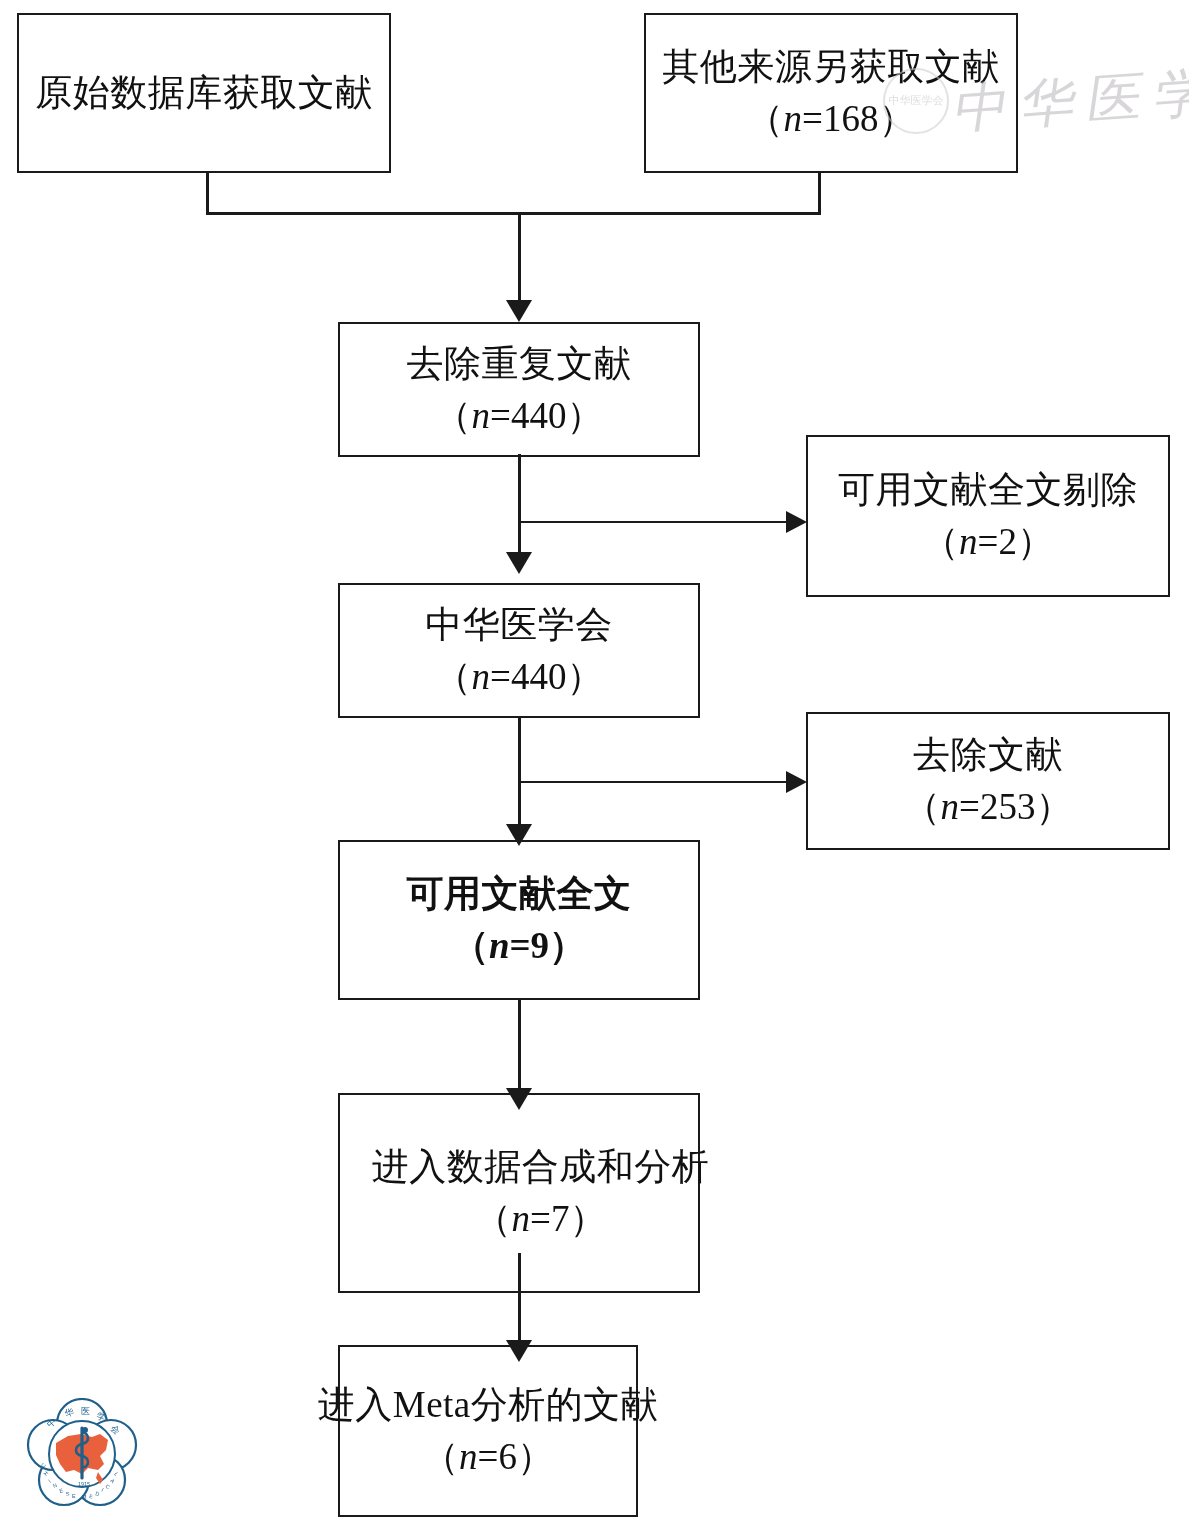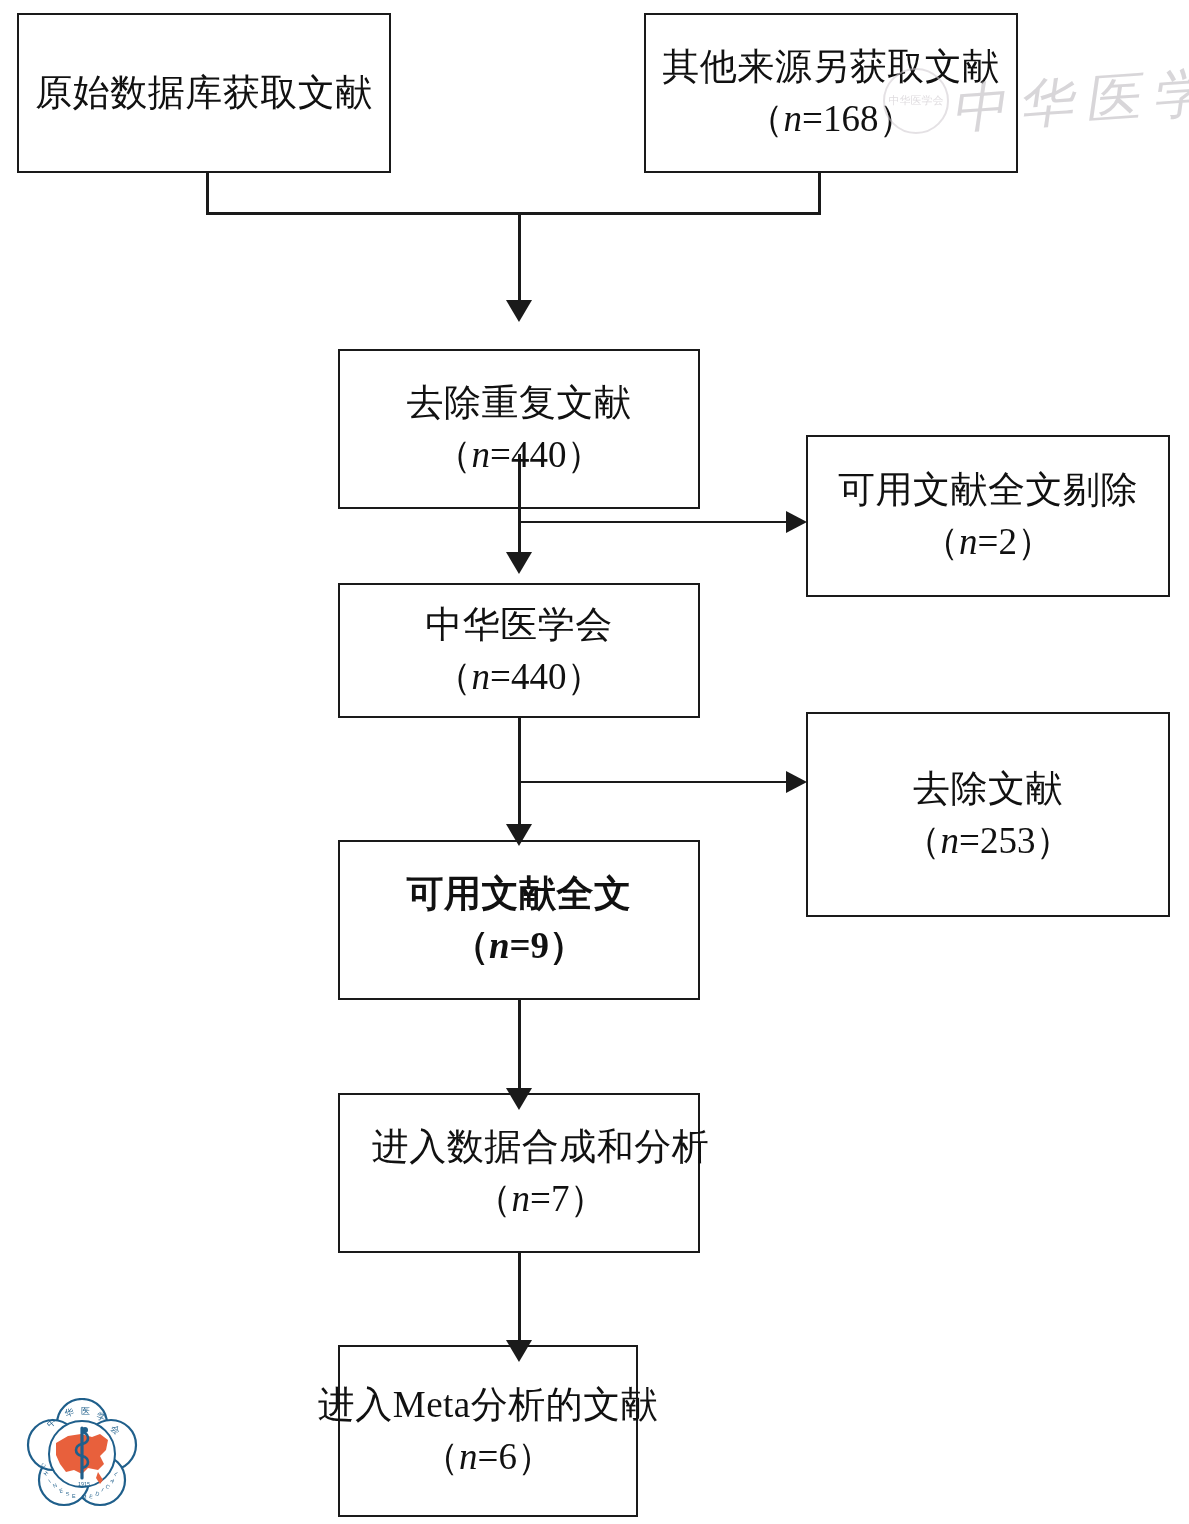--- a/index.html
+++ b/index.html
@@ -142,21 +142,21 @@
     <div class="line1">其他来源另获取文献</div>
     <div class="line2"><span>（</span><span class="nv">n</span><span>=</span><span>168</span><span>）</span></div>
   </div>
 
   <div class="vline" style="left:206px; top:172px; height:43px;"></div>
   <div class="vline" style="left:818px; top:172px; height:43px;"></div>
   <div class="hline" style="left:206px; top:212px; width:615px;"></div>
   <div class="vline" style="left:518px; top:212px; height:90px;"></div>
   <div class="arrow-down" style="left:506px; top:300px;"></div>
 
-  <div class="box" style="left:338px; top:322px; width:362px; height:160px;margin-top:27px;">
+  <div class="box" style="left:338px; top:322px; width:362px; height:135px;">
     <div class="line1">去除重复文献</div>
     <div class="line2"><span>（</span><span class="nv">n</span><span>=</span><span>440</span><span>）</span></div>
   </div>
 
   <div class="vline" style="left:518px; top:454px; height:104px;"></div>
   <div class="arrow-down" style="left:506px; top:552px;"></div>
   <div class="hline thin" style="left:521px; top:521px; width:268px;"></div>
   <div class="arrow-right" style="left:786px; top:511px;"></div>
 
   <div class="box" style="left:806px; top:435px; width:364px; height:162px;">
@@ -167,34 +167,34 @@
   <div class="box" style="left:338px; top:583px; width:362px; height:135px;">
     <div class="line1">中华医学会</div>
     <div class="line2"><span>（</span><span class="nv">n</span><span>=</span><span>440</span><span>）</span></div>
   </div>
 
   <div class="vline" style="left:518px; top:718px; height:112px;"></div>
   <div class="arrow-down" style="left:506px; top:824px;"></div>
   <div class="hline thin" style="left:521px; top:781px; width:268px;"></div>
   <div class="arrow-right" style="left:786px; top:771px;"></div>
 
-  <div class="box" style="left:806px; top:712px; width:364px; height:205px;align-items:center;">
+  <div class="box" style="left:806px; top:712px; width:364px; height:138px;align-items:center;">
     <div class="line1">去除文献</div>
     <div class="line2"><span>（</span><span class="nv">n</span><span>=</span><span>253</span><span>）</span></div>
   </div>
 
   <div class="box" style="left:338px; top:840px; width:362px; height:160px;font-weight:bold;">
     <div class="line1">可用文献全文</div>
     <div class="line2"><span>（</span><span class="nv">n</span><span>=</span><span>9</span><span>）</span></div>
   </div>
 
   <div class="vline" style="left:518px; top:1000px; height:95px;"></div>
   <div class="arrow-down" style="left:506px; top:1088px;"></div>
 
-  <div class="box" style="left:338px; top:1093px; width:362px; height:160px;padding-left:43px;">
+  <div class="box" style="left:338px; top:1093px; width:362px; height:200px;padding-left:43px;">
     <div class="line1">进入数据合成和分析</div>
     <div class="line2"><span>（</span><span class="nv">n</span><span>=</span><span>7</span><span>）</span></div>
   </div>
 
   <div class="vline" style="left:518px; top:1253px; height:95px;"></div>
   <div class="arrow-down" style="left:506px; top:1340px;"></div>
 
   <div class="box" style="left:338px; top:1345px; width:300px; height:172px;">
     <div class="line1">进入Meta分析的文献</div>
     <div class="line2"><span>（</span><span class="nv">n</span><span>=</span><span>6</span><span>）</span></div>

